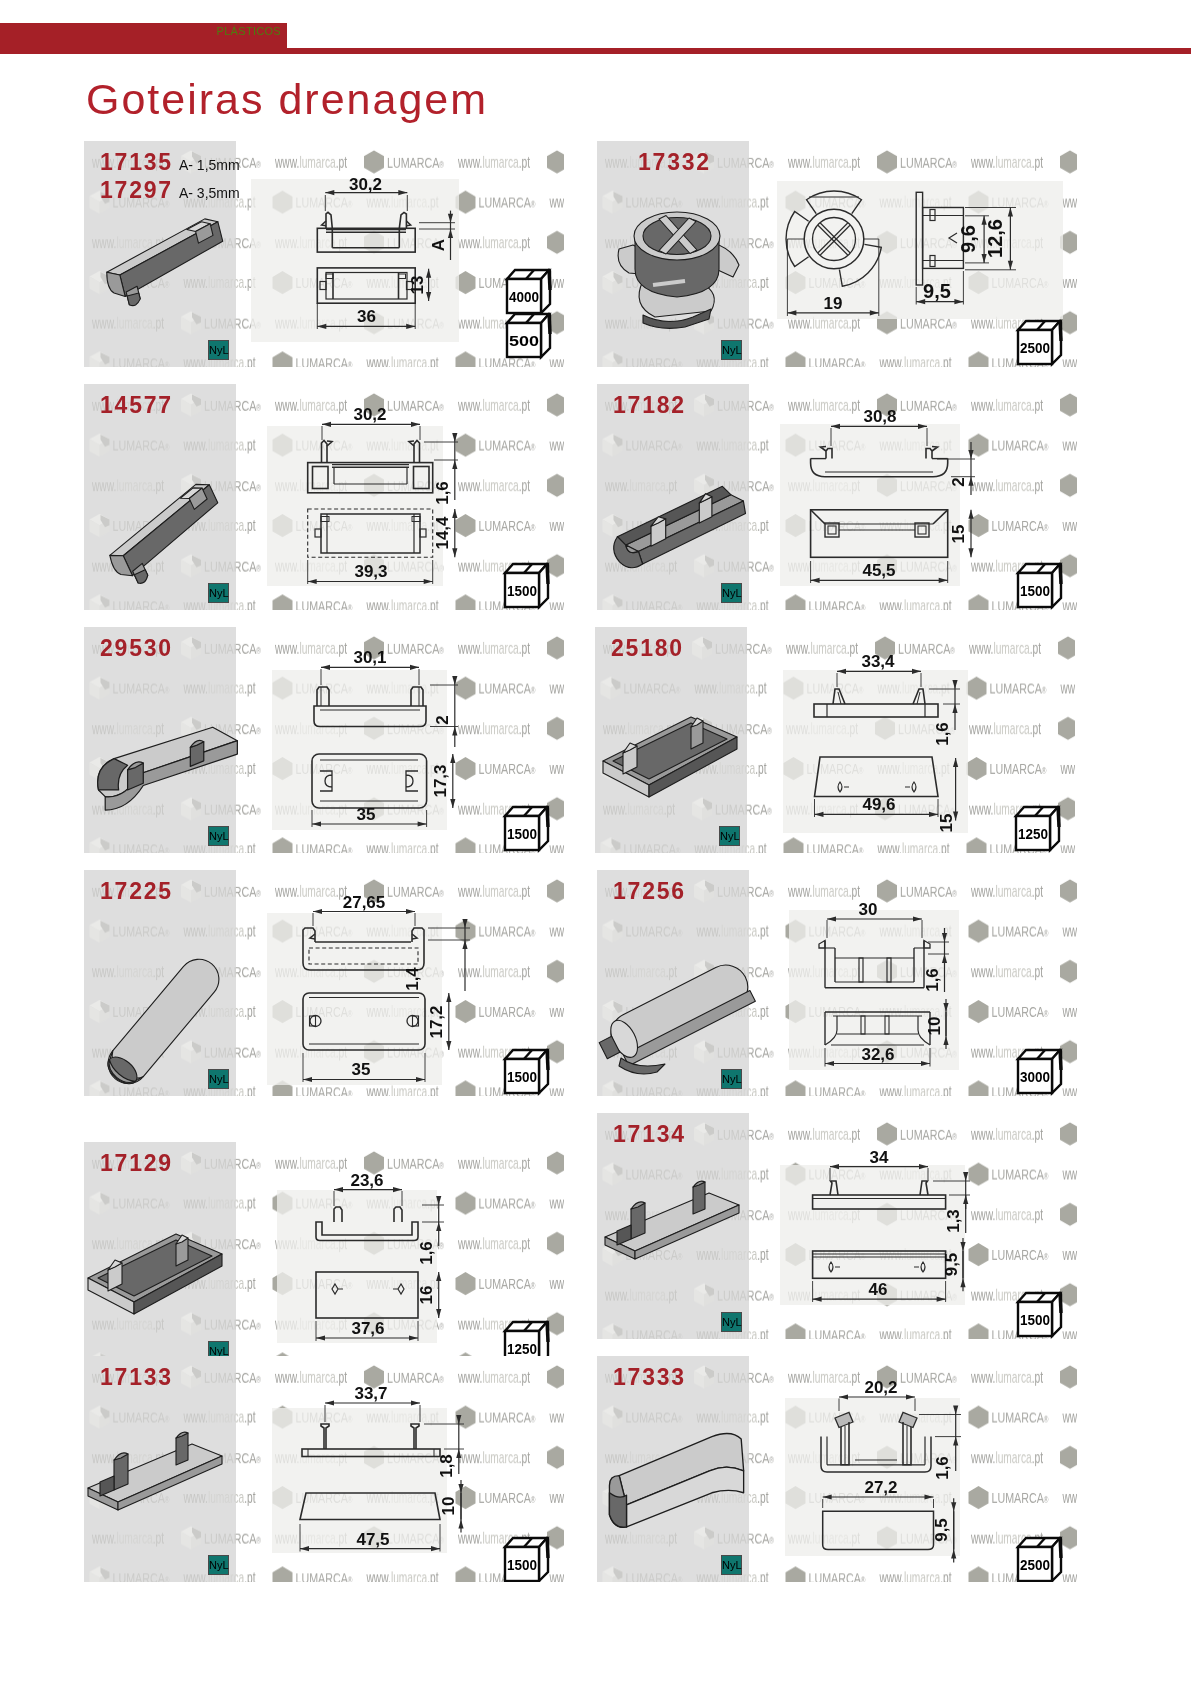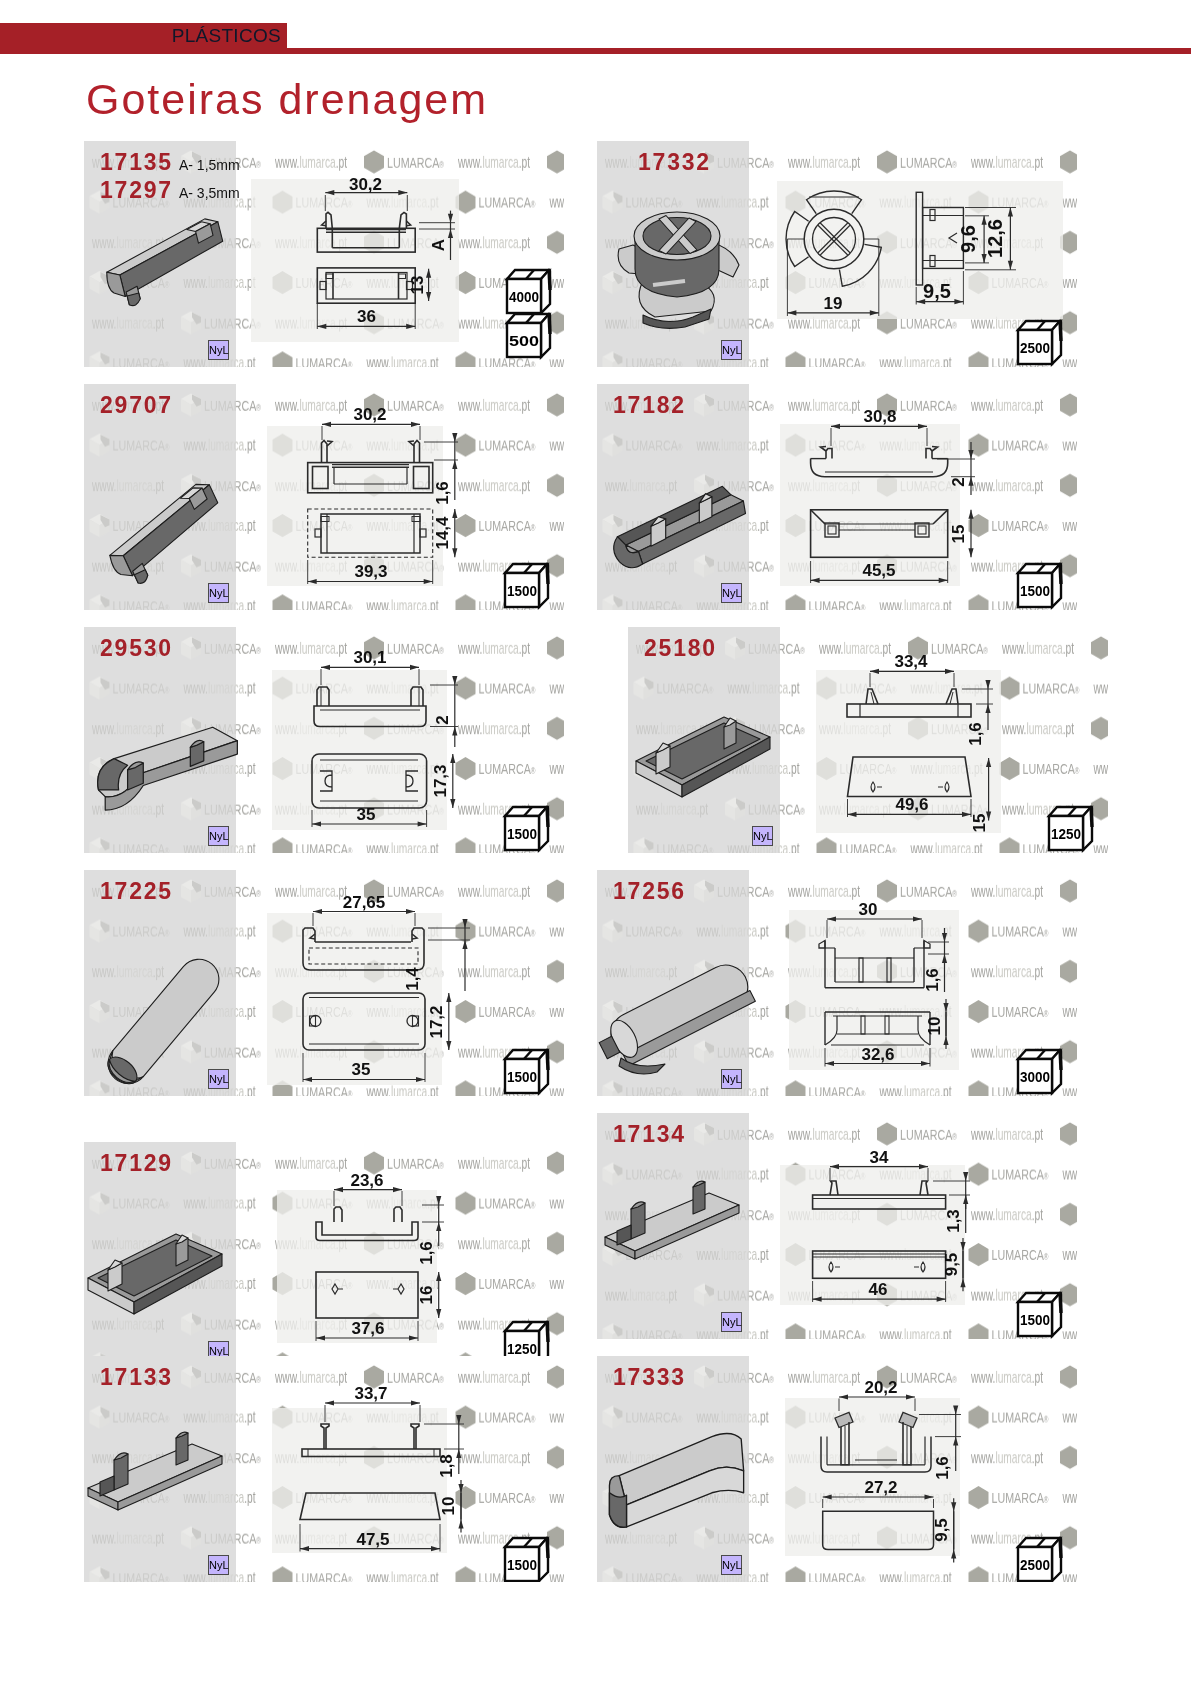--- a/index.html
+++ b/index.html
@@ -1,26 +1,26 @@
 <!DOCTYPE html>
 <html><head><meta charset="utf-8">
 <style>
 *{margin:0;padding:0;box-sizing:border-box;}
 html,body{width:1191px;height:1684px;background:#fff;font-family:"Liberation Sans",sans-serif;overflow:hidden;}
 #page{position:relative;width:1191px;height:1684px;}
 .bar{position:absolute;left:0;top:23px;width:287px;height:31px;background:#a52027;}
 .barline{position:absolute;left:287px;top:48px;width:904px;height:6px;background:#a52027;}
-.bartext{position:absolute;left:0;top:25px;width:281px;text-align:right;color:#0f172a;font-size:19px;letter-spacing:.3px;}
+.bartext{position:absolute;left:0;top:25px;width:281px;text-align:right;color:#4d7c0f;font-size:11px;letter-spacing:.3px;}
 .title{position:absolute;left:86px;top:75px;font-size:43px;letter-spacing:2px;color:#b2212b;}
 .card{position:absolute;width:480px;height:226px;background:#fff;overflow:hidden;}
 .lay{position:absolute;left:0;top:0;}
 .tint{position:absolute;background:rgba(238,238,236,0.78);}
 .num{position:absolute;font-size:23px;font-weight:bold;letter-spacing:1.8px;color:#a42129;white-space:nowrap;text-align:center;}
 .num .sub{font-size:14px;font-weight:normal;color:#111;margin-left:6px;letter-spacing:0;}
-.nyl{position:absolute;left:124px;top:199px;width:21px;height:20px;background:#c4b5fd;border:1px solid #4a4a4a;color:#000;font-size:11px;text-align:center;line-height:18px;}
+.nyl{position:absolute;left:124px;top:199px;width:21px;height:20px;background:#0f766e;border:1px solid #4a4a4a;color:#000;font-size:11px;text-align:center;line-height:18px;}
 </style></head><body>
 <div id="page">
 <svg width="0" height="0" style="position:absolute">
       <defs>
         <pattern id="pw" width="183" height="80.4" patternUnits="userSpaceOnUse">
           <text x="8" y="26.5" font-size="16" font-family="Liberation Sans, sans-serif" textLength="72" lengthAdjust="spacingAndGlyphs"><tspan fill="#a2a29e">www.</tspan><tspan fill="#c9c9c3">lumarca</tspan><tspan fill="#a2a29e">.pt</tspan></text>
           <text x="120" y="26.5" font-size="15.2" font-family="Liberation Sans, sans-serif" textLength="57" lengthAdjust="spacingAndGlyphs"><tspan fill="#a6a6a2">LUMARCA</tspan><tspan fill="#a6a6a2" font-size="9">®</tspan></text>
           <text x="28.5" y="66.7" font-size="15.2" font-family="Liberation Sans, sans-serif" textLength="57" lengthAdjust="spacingAndGlyphs"><tspan fill="#a6a6a2">LUMARCA</tspan><tspan fill="#a6a6a2" font-size="9">®</tspan></text>
           <text x="99.5" y="66.7" font-size="16" font-family="Liberation Sans, sans-serif" textLength="72" lengthAdjust="spacingAndGlyphs"><tspan fill="#a2a29e">www.</tspan><tspan fill="#c9c9c3">lumarca</tspan><tspan fill="#a2a29e">.pt</tspan></text>
           <polygon points="107.0,9.5 117.0,15.2 117.0,26.8 107.0,32.5 97.0,26.8 97.0,15.2" fill="#a9a9a1"></polygon>
@@ -266,21 +266,21 @@
         <polygon points="370.8,125.0 368.2,134.0 373.4,134.0" fill="#2b2b2b"></polygon>
         <polygon points="370.8,173.3 373.4,164.3 368.2,164.3" fill="#2b2b2b"></polygon>
         <text transform="translate(363.5,149) rotate(-90)" font-size="17" font-weight="bold" fill="#111" text-anchor="middle" font-family="Liberation Sans, sans-serif">14,4</text>
         <line x1="223.7" y1="197.5" x2="348.7" y2="197.5" stroke="#2b2b2b" stroke-width="1.2"></line>
         <polygon points="223.7,197.5 232.7,200.1 232.7,194.9" fill="#2b2b2b"></polygon>
         <polygon points="348.7,197.5 339.7,194.9 339.7,200.1" fill="#2b2b2b"></polygon>
         <line x1="223.7" y1="176" x2="223.7" y2="200" stroke="#2b2b2b" stroke-width="0.9"></line>
         <line x1="348.7" y1="176" x2="348.7" y2="200" stroke="#2b2b2b" stroke-width="0.9"></line>
         <text x="287" y="193" font-size="17" font-weight="bold" fill="#111" text-anchor="middle" font-family="Liberation Sans, sans-serif">39,3</text>
       </svg>
-      <div class="num" style="left:16px;top:8px;">29707</div>
+      <div class="num" style="left:16px;top:8px;">14577</div>
       <div class="nyl">NyL</div>
       <svg class="lay" width="480" height="226">
         <g transform="translate(420,178) scale(1.0)" stroke="#0a0a0a" stroke-width="2.4" fill="#fff" stroke-linejoin="miter">
           <polygon points="1,11 9,2 43,2 35,11"></polygon>
           <polygon points="35,11 43,2 44,3 44,36 35,45"></polygon>
           <rect x="1" y="11" width="34" height="34"></rect>
           <line x1="20" y1="11" x2="28" y2="2"></line>
           <line x1="43" y1="2" x2="44" y2="22" stroke-width="3.4"></line>
         </g>
         <text x="438.0" y="211.5" font-size="14.6" font-weight="bold" fill="#000" text-anchor="middle" font-family="Liberation Sans, sans-serif" textLength="30.0" lengthAdjust="spacingAndGlyphs">1500</text>
@@ -420,21 +420,21 @@
         <g transform="translate(420,178) scale(1.0)" stroke="#0a0a0a" stroke-width="2.4" fill="#fff" stroke-linejoin="miter">
           <polygon points="1,11 9,2 43,2 35,11"></polygon>
           <polygon points="35,11 43,2 44,3 44,36 35,45"></polygon>
           <rect x="1" y="11" width="34" height="34"></rect>
           <line x1="20" y1="11" x2="28" y2="2"></line>
           <line x1="43" y1="2" x2="44" y2="22" stroke-width="3.4"></line>
         </g>
         <text x="438.0" y="211.5" font-size="14.6" font-weight="bold" fill="#000" text-anchor="middle" font-family="Liberation Sans, sans-serif" textLength="30.0" lengthAdjust="spacingAndGlyphs">1500</text>
       </svg>
     </div>
-    <div class="card" style="left:628px;top:627px;">
+    <div class="card" style="left:595px;top:627px;">
       <svg class="lay" width="480" height="226">
         <rect x="0" y="0" width="152" height="226" fill="#dedede"></rect>
         <rect x="0" y="0" width="152" height="226" fill="url(#pg)"></rect>
         <rect x="152" y="0" width="328" height="226" fill="url(#pw)"></rect>
       </svg>
       <div class="tint" style="left:188px;top:43px;width:185px;height:163px;"></div>
       <svg class="lay" width="480" height="226">
         <g transform="translate(8,82) rotate(0) scale(1.0)" stroke="#1d1d1d" stroke-width="1.1" stroke-linejoin="round">
           <polygon points="0.0,52.0 88.0,8.0 134.0,28.0 46.0,76.0" fill="#9a9a9a"></polygon>
           <polygon points="10.0,52.0 88.0,14.0 124.0,30.0 46.0,70.0" fill="#686868"></polygon>

